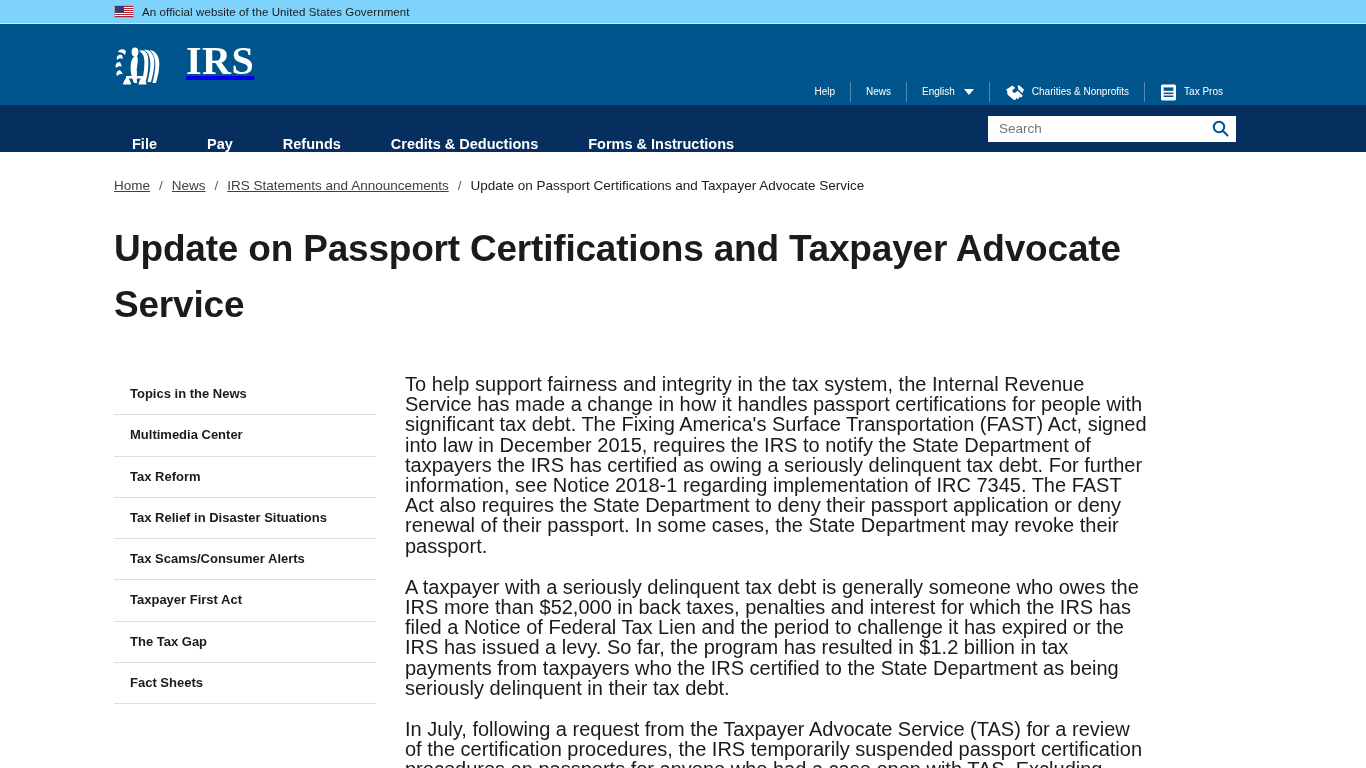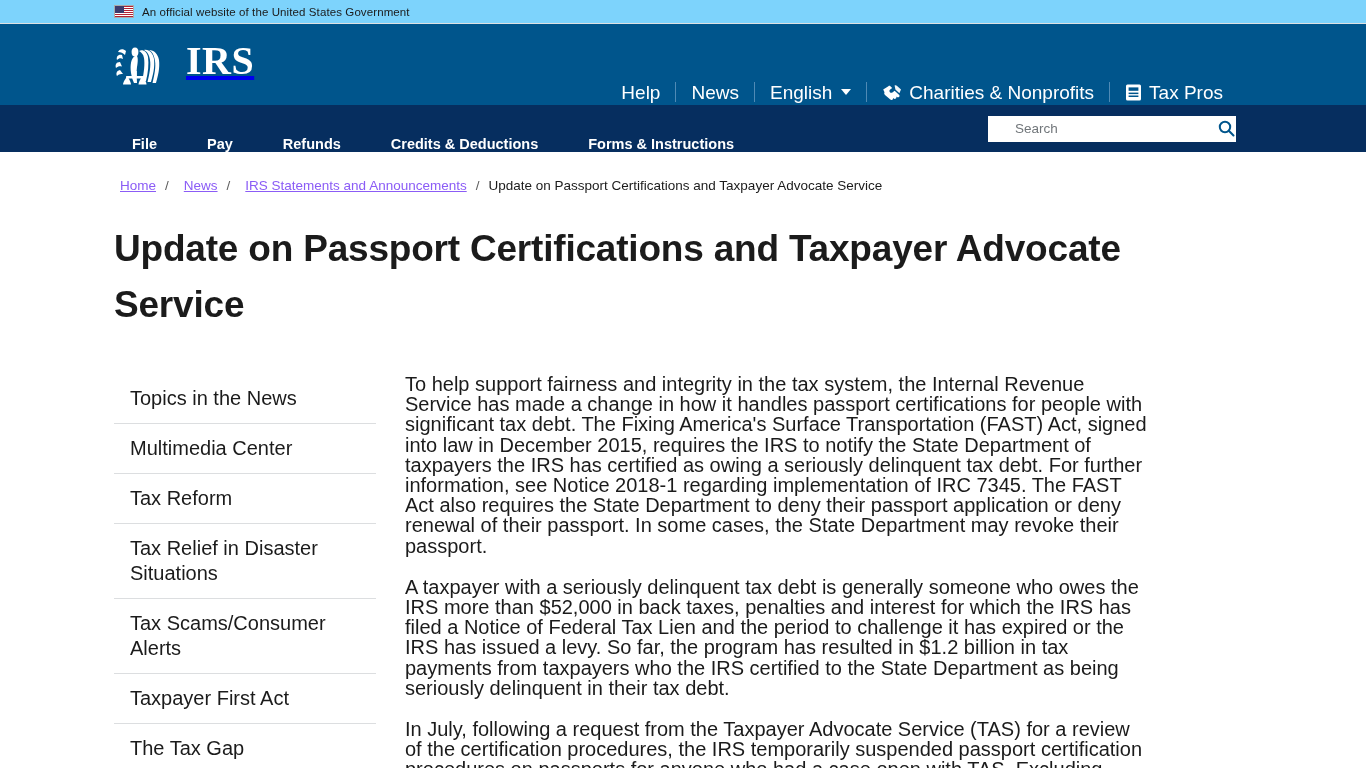--- a/index.html
+++ b/index.html
@@ -75,21 +75,21 @@
     line-height:1;
   }
 
   .util-nav {
     position:absolute;
     right:128px;
     top:58px;
     display:flex;
     align-items:center;
     gap:0;
-    font-size:19px;
+    font-size:10px;
   }
   .util-item {
     color:#ffffff;
     text-decoration:none;
     padding:0 15px;
     display:flex;
     align-items:center;
     gap:7px;
     white-space:nowrap;
     line-height:1;
@@ -143,21 +143,21 @@
     background:#ffffff;
     border:1px solid #ffffff;
     display:flex;
     align-items:center;
   }
   .search-input {
     flex:1;
     border:none;
     outline:none;
     height:100%;
-    padding:0 26px;
+    padding:0 10px;
     font-size:13.5px;
     font-family:"Liberation Sans", sans-serif;
     color:#4c1d95;
     background:transparent;
   }
   .search-input::placeholder { color:#71767a; }
   .search-btn {
     width:30px; height:100%;
     border:none;
     background:transparent;
@@ -172,23 +172,22 @@
   .breadcrumb {
     padding:26px 0 0 114px;
     font-size:13.5px;
     color:#1b1b1b;
     display:flex;
     align-items:center;
     flex-wrap:nowrap;
     white-space:nowrap;
   }
   .crumb-link {
-    color:#8b5cf6;
+    color:#404040;
     text-decoration:underline;
-    margin-left:6px;
   }
   .crumb-sep {
     margin:0 9px;
     color:#5c5c5c;
   }
   .crumb-current { color:#1b1b1b; }
 
   
   .page-title {
     margin:28px 0 0 114px;
@@ -205,22 +204,22 @@
     display:flex;
     margin-top:42px;
     padding-left:114px;
   }
   .sidebar {
     width:262px;
     flex-shrink:0;
   }
   .side-item {
     display:block;
-    font-size:20px;
-    font-weight:400;
+    font-size:13px;
+    font-weight:700;
     color:#1b1b1b;
     text-decoration:none;
     padding:12px 0 12px 16px;
     border-bottom:1px solid #dcdee0;
     line-height:1.25;
   }
   .side-item:first-child { border-top:none; }
 
   .main-col {
     flex:1;

